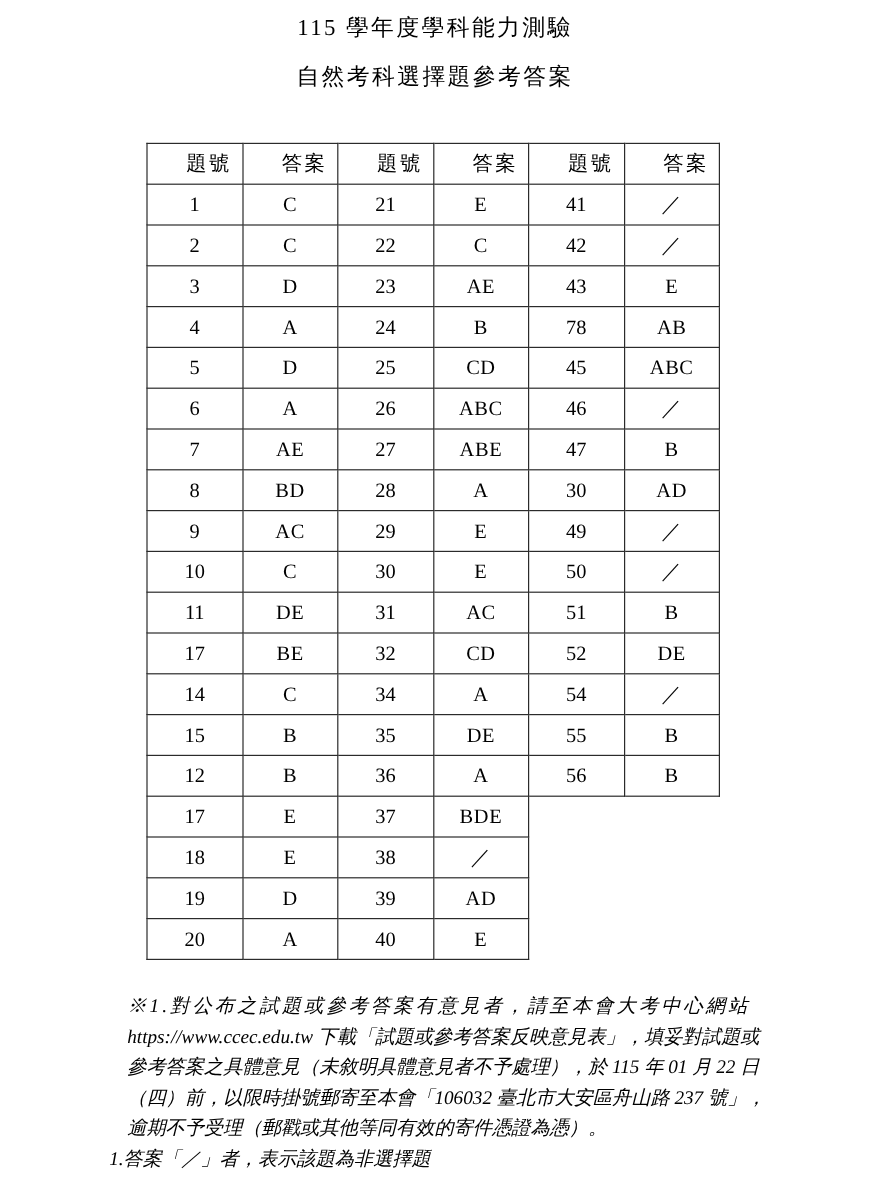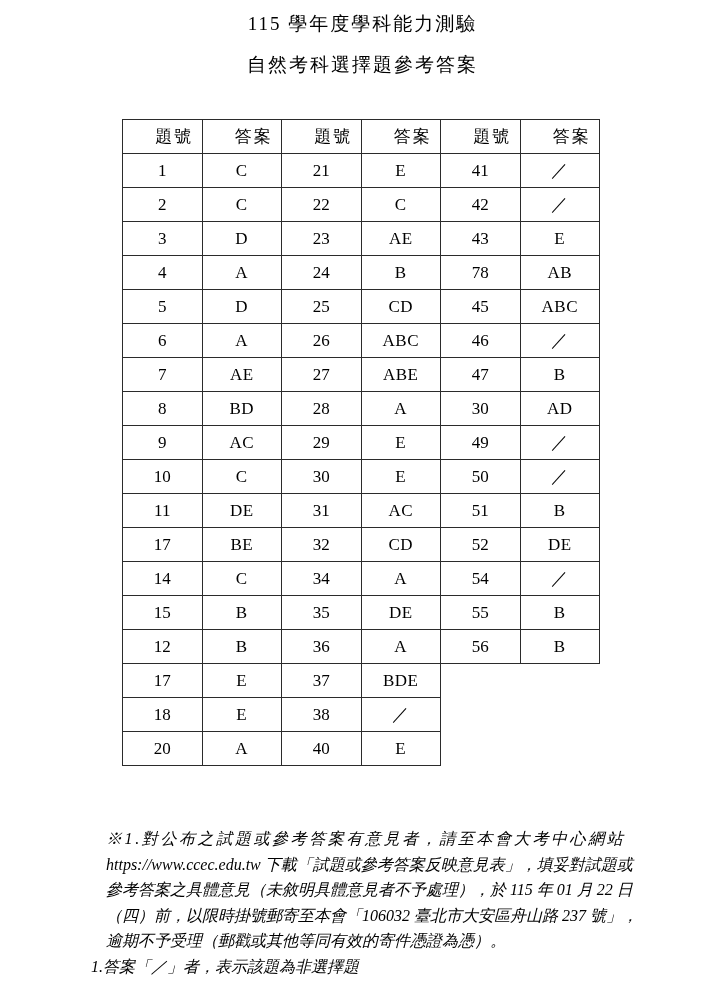--- a/index.html
+++ b/index.html
@@ -288,20 +288,28 @@
           </tr>
           <tr>
             <td class="num">18</td>
             <td class="ans">E</td>
             <td class="num">38</td>
             <td class="ans slash">／</td>
             <td class="empty"></td>
             <td class="empty"></td>
           </tr>
           <tr>
+            <td class="num">19</td>
+            <td class="ans">D</td>
+            <td class="num">39</td>
+            <td class="ans">AD</td>
+            <td class="empty"></td>
+            <td class="empty"></td>
+          </tr>
+          <tr>
             <td class="num">20</td>
             <td class="ans">A</td>
             <td class="num">40</td>
             <td class="ans">E</td>
             <td class="empty"></td>
             <td class="empty"></td>
           </tr>
         </tbody>
     </table>
   </div>

